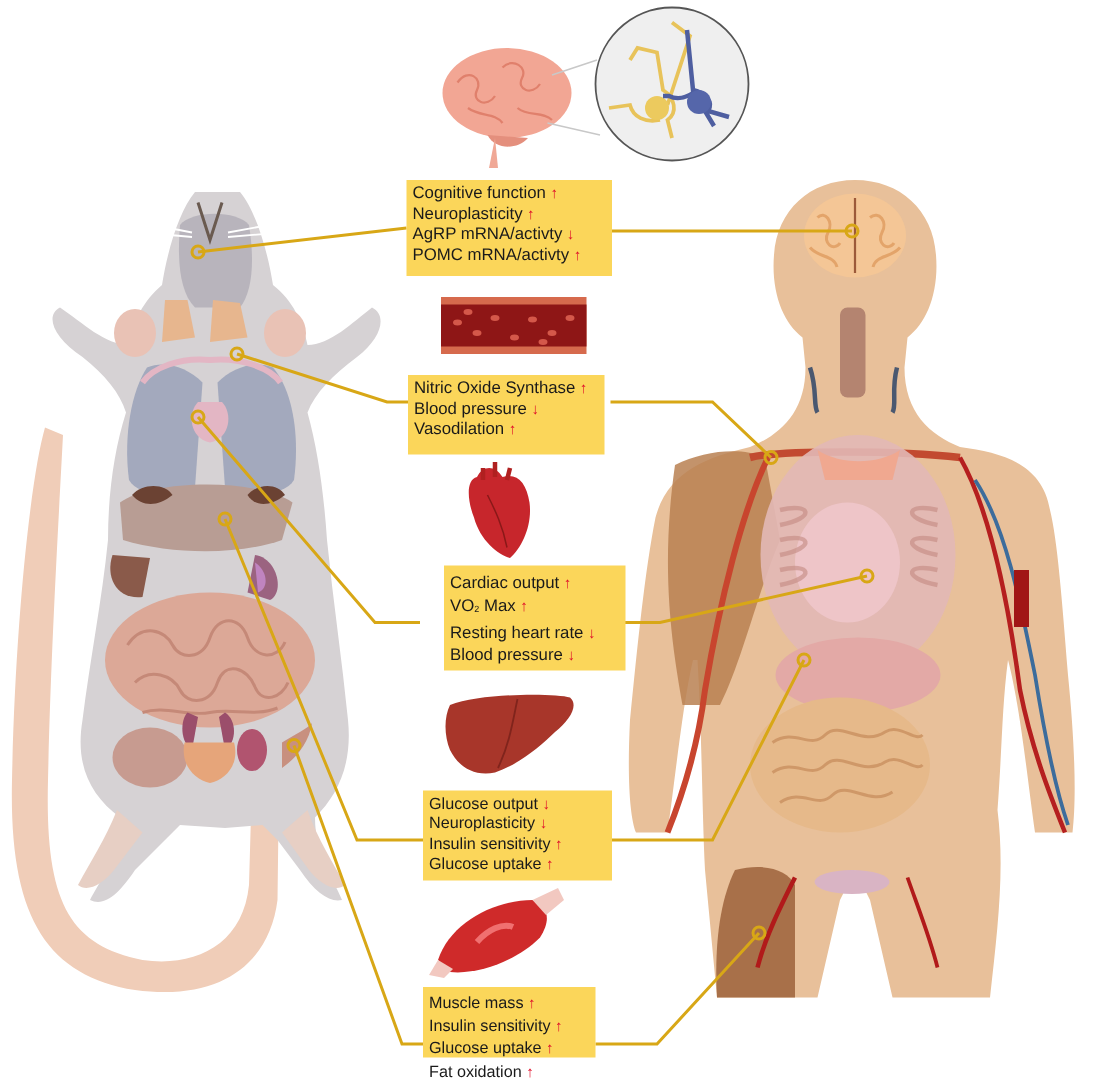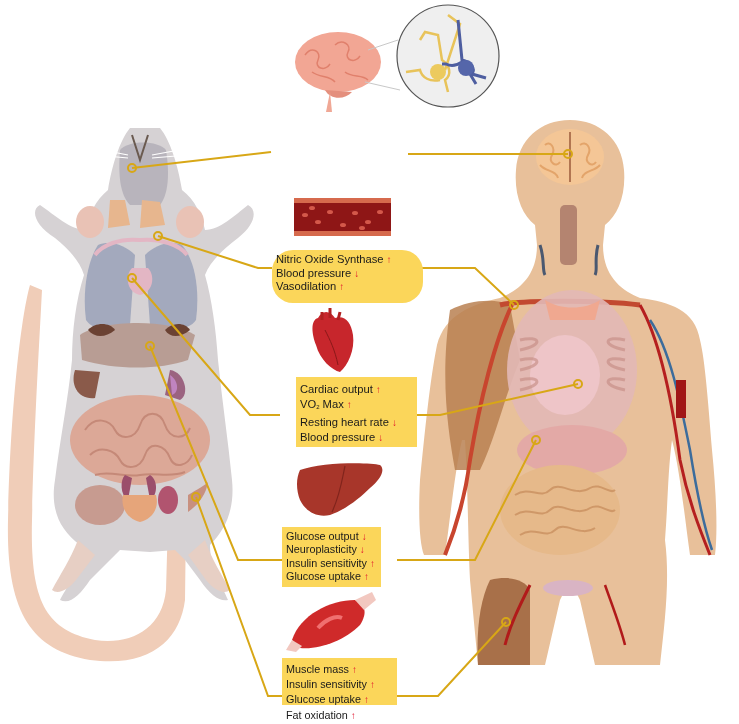--- a/index.html
+++ b/index.html
@@ -212,35 +212,41 @@
       <circle cx="150" cy="346" r="4"></circle>
       <circle cx="196" cy="497" r="4"></circle>
       <circle cx="568" cy="154" r="4"></circle>
       <circle cx="514" cy="305" r="4"></circle>
       <circle cx="578" cy="384" r="4"></circle>
       <circle cx="536" cy="440" r="4"></circle>
       <circle cx="506" cy="622" r="4"></circle>
     </g>
   </svg>
 
-
-  <div class="box" style="left:272px; top:250px; width:151px; height:53px;border-radius:21px;">
+  <div class="box" style="left:271px; top:120px; width:137px; height:64px;">
+    <span class="row"><span>Cognitive function</span><span class="arr up">↑</span></span>
+    <span class="row"><span>Neuroplasticity</span><span class="arr up">↑</span></span>
+    <span class="row"><span>AgRP mRNA/activty</span><span class="arr down">↓</span></span>
+    <span class="row"><span>POMC mRNA/activty</span><span class="arr up">↑</span></span>
+  </div>
+
+  <div class="box" style="left:272px; top:250px; width:131px; height:53px;">
     <span class="row"><span>Nitric Oxide Synthase</span><span class="arr up">↑</span></span>
     <span class="row"><span>Blood pressure</span><span class="arr down">↓</span></span>
     <span class="row"><span>Vasodilation</span><span class="arr up">↑</span></span>
   </div>
 
   <div class="box" style="left:296px; top:377px; width:121px; height:70px; padding-top:5px; line-height:15px;">
     <span class="row"><span>Cardiac output</span><span class="arr up">↑</span></span>
     <span class="row"><span>VO</span><sub class="s">2</sub><span> Max</span><span class="arr up">↑</span></span>
     <span class="row"><span>Resting heart rate</span><span class="arr down">↓</span></span>
     <span class="row"><span>Blood pressure</span><span class="arr down">↓</span></span>
   </div>
 
-  <div class="box" style="left:282px; top:527px; width:99px; height:60px; font-size:10.8px; line-height:13.4px; padding-top:3px;">
+  <div class="box" style="left:282px; top:527px; width:126px; height:60px; font-size:10.8px; line-height:13.4px; padding-top:3px;">
     <span class="row"><span>Glucose output</span><span class="arr down">↓</span></span>
     <span class="row"><span>Neuroplasticity</span><span class="arr down">↓</span></span>
     <span class="row"><span>Insulin sensitivity</span><span class="arr up">↑</span></span>
     <span class="row"><span>Glucose uptake</span><span class="arr up">↑</span></span>
   </div>
 
   <div class="box" style="left:282px; top:658px; width:115px; height:47px; font-size:10.8px; line-height:14.2px; padding-top:4px;">
     <span class="row"><span>Muscle mass</span><span class="arr up">↑</span></span>
     <span class="row"><span>Insulin sensitivity</span><span class="arr up">↑</span></span>
     <span class="row"><span>Glucose uptake</span><span class="arr up">↑</span></span>

